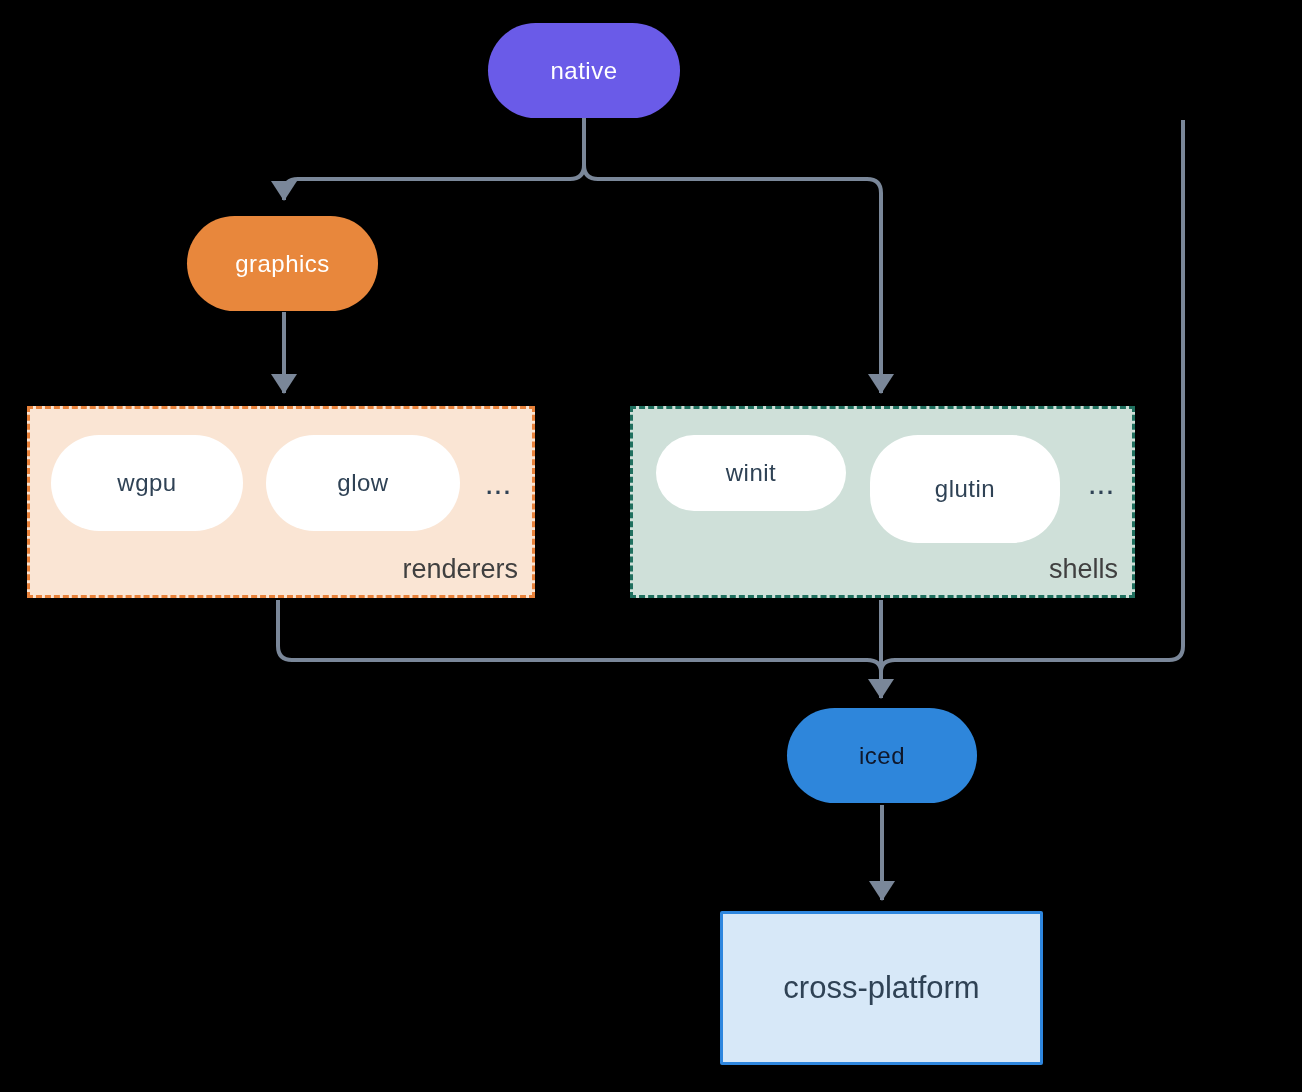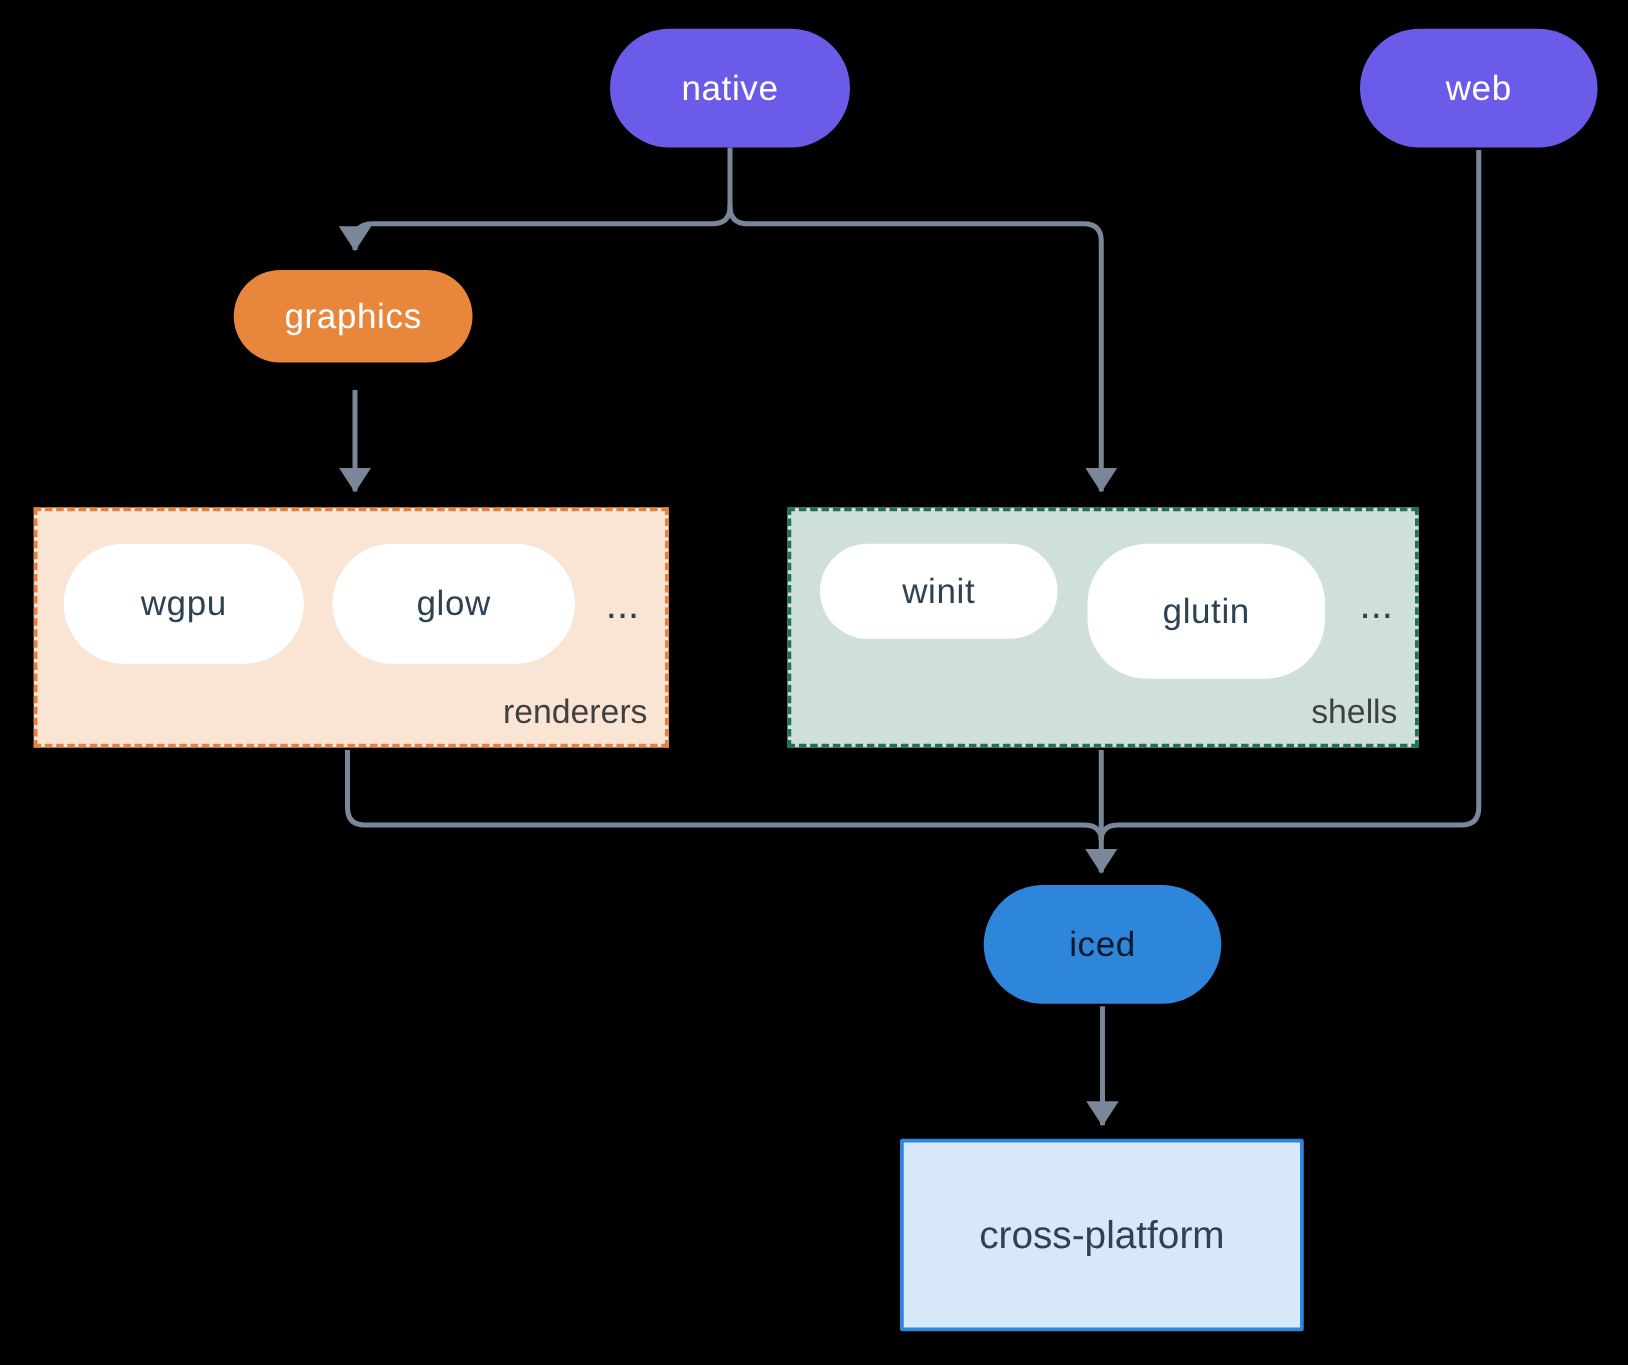--- a/index.html
+++ b/index.html
@@ -20,21 +20,21 @@
     left: 0; top: 0;
     width: 1302px;
     height: 1092px;
   }
   .pill {
     position: absolute;
     display: flex;
     align-items: center;
     justify-content: center;
     border-radius: 48px;
-    font-size: 28px;
+    font-size: 24px;
     letter-spacing: 0.5px;
     text-align: right;
   }
   .pill.platform { background: #6A5BE8; color: #ffffff; }
   .pill.graphics { background: #E8873C; color: #ffffff; }
   .pill.iced     { background: #2E86DB; color: #0f172a; }
   .pill.item     { background: #ffffff; color: #2F4255; }
 
   .group-box {
     position: absolute;
@@ -105,23 +105,22 @@
       <path d="M 284 312 L 284 393" marker-end="url(#arrow)"></path>
       <path d="M 278 600 L 278 646 Q 278 660 292 660 L 867 660 Q 881 660 881 672"></path>
       <path d="M 1183 120 L 1183 646 Q 1183 660 1169 660 L 895 660 Q 881 660 881 672"></path>
       <path d="M 881 600 L 881 698" marker-end="url(#arrow)"></path>
       <path d="M 882 805 L 882 900" marker-end="url(#arrow)"></path>
     </g>
   </svg>
 
   <div class="pill platform" style="left:488px; top:23px; width:192px; height:95px;">native</div>
 
-  <div class="pill platform" style="left:1088px; top:23px; width:190px; height:95px;">web</div>
 
-  <div class="pill graphics" style="left:187px; top:216px; width:191px; height:74px;">graphics</div>
+  <div class="pill graphics" style="left:187px; top:216px; width:191px; height:95px;">graphics</div>
 
   <div class="group-box renderers" style="left:27px; top:406px;">
     <div class="pill item" style="left:236px; top:26px; width:194px; height:96px;">glow</div>
     <div class="pill item" style="left:21px; top:26px; width:192px; height:96px;">wgpu</div>
     <div class="ellipsis">...</div>
     <div class="group-label">renderers</div>
   </div>
 
   <div class="group-box shells" style="left:630px; top:406px; width:505px;">
     <div class="pill item" style="left:23px; top:26px; width:190px; height:76px;">winit</div>

